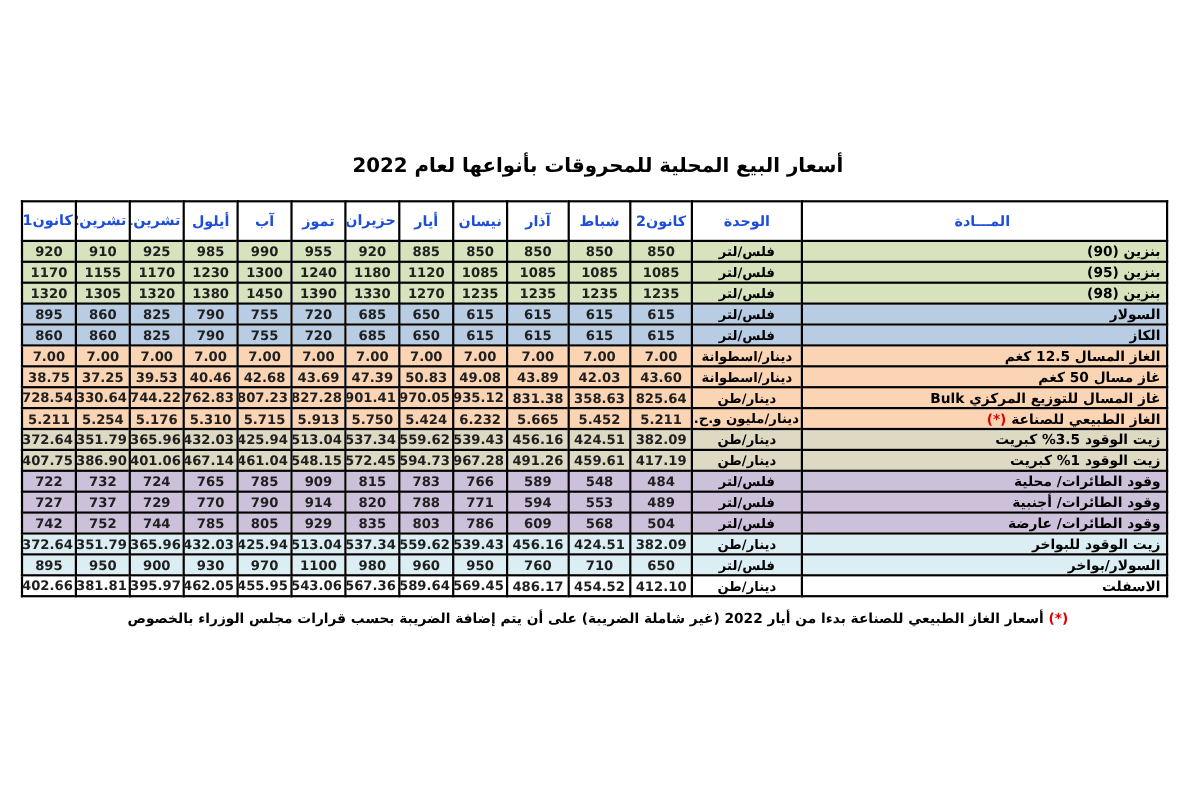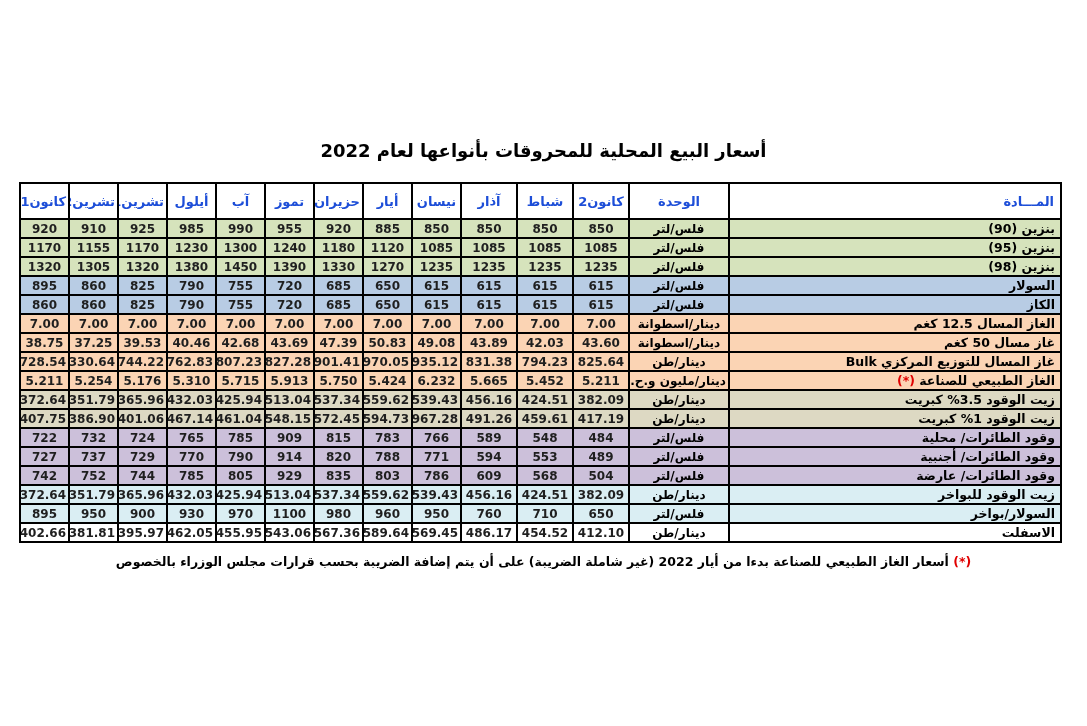--- a/index.html
+++ b/index.html
@@ -4,21 +4,21 @@
 <style>
   html,body{margin:0;padding:0;background:#fff;}
   body{width:1087px;height:726px;font-family:"DejaVu Sans",sans-serif;overflow:hidden;}
   .page{position:relative;width:1087px;height:628px;direction:rtl;background:#fff;}
   .title{position:absolute;top:140px;right:25px;left:25px;margin:0;text-align:center;
          font-size:18px;font-weight:bold;color:#000;letter-spacing:0;}
   table.prices{position:absolute;top:182px;right:25px;width:1037px;border-collapse:collapse;
                table-layout:fixed;background:#fff;}
   th,td{border:2px solid #000;padding:0 2px;overflow:hidden;white-space:nowrap;}
   thead th{height:34px;font-size:13px;font-weight:bold;color:#1d4ed8;text-align:center;vertical-align:middle;}
-  thead th.material-h{text-align:right;padding-right:6px;}
+  thead th.material-h{padding-right:6px;}
   tbody td{height:17px;font-size:12px;font-weight:bold;text-align:center;vertical-align:middle;color:#1f1f1f;}
   tbody td.material{text-align:right;padding-right:5px;font-size:12.5px;color:#000;margin-top:23px;}
   tbody td.unit{font-size:12px;color:#000;}
   .red{color:#e00000;}
   .c-mat{width:332px}.c-unit{width:100px}.c-mw{width:56px}.c-m{width:49px}
   .footnote{position:absolute;top:554px;right:25px;left:25px;text-align:center;
             font-size:12.5px;font-weight:bold;color:#000;}
 </style>
 </head>
 <body>
@@ -174,21 +174,21 @@
           <td class="val">42.68</td>
           <td class="val">40.46</td>
           <td class="val">39.53</td>
           <td class="val">37.25</td>
           <td class="val">38.75</td>
         </tr>
         <tr style="background: rgb(251, 212, 180);">
           <td class="material">غاز المسال للتوزيع المركزي Bulk</td>
           <td class="unit">دينار/طن</td>
           <td class="val">825.64</td>
-          <td class="val">794.23</td>
+          <td class="val">358.63</td>
           <td class="val">831.38</td>
           <td class="val">935.12</td>
           <td class="val">970.05</td>
           <td class="val">901.41</td>
           <td class="val">827.28</td>
           <td class="val">807.23</td>
           <td class="val">762.83</td>
           <td class="val">744.22</td>
           <td class="val">330.64</td>
           <td class="val">728.54</td>

